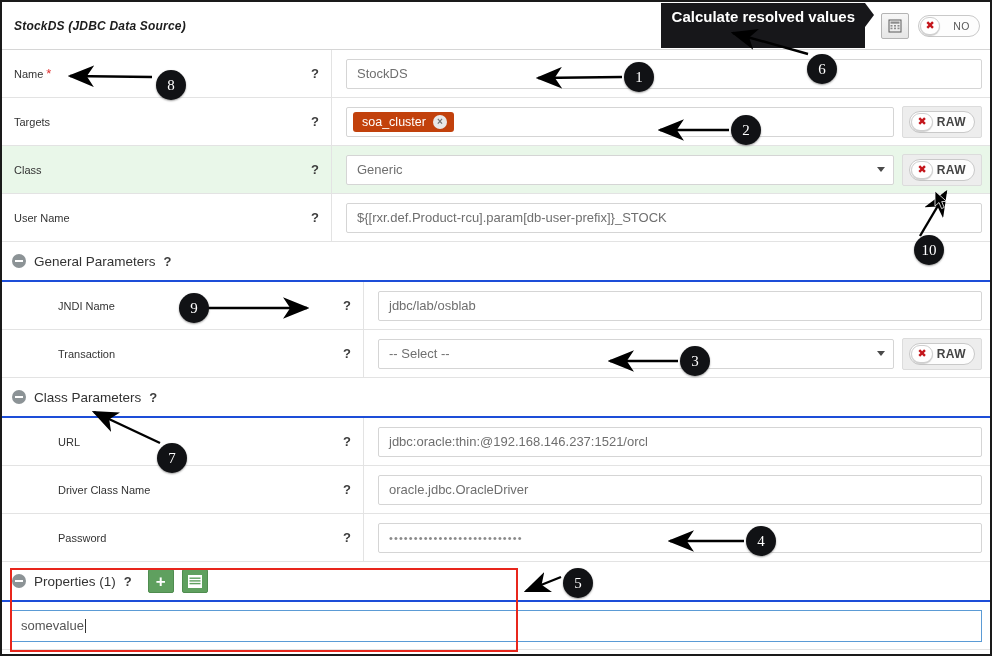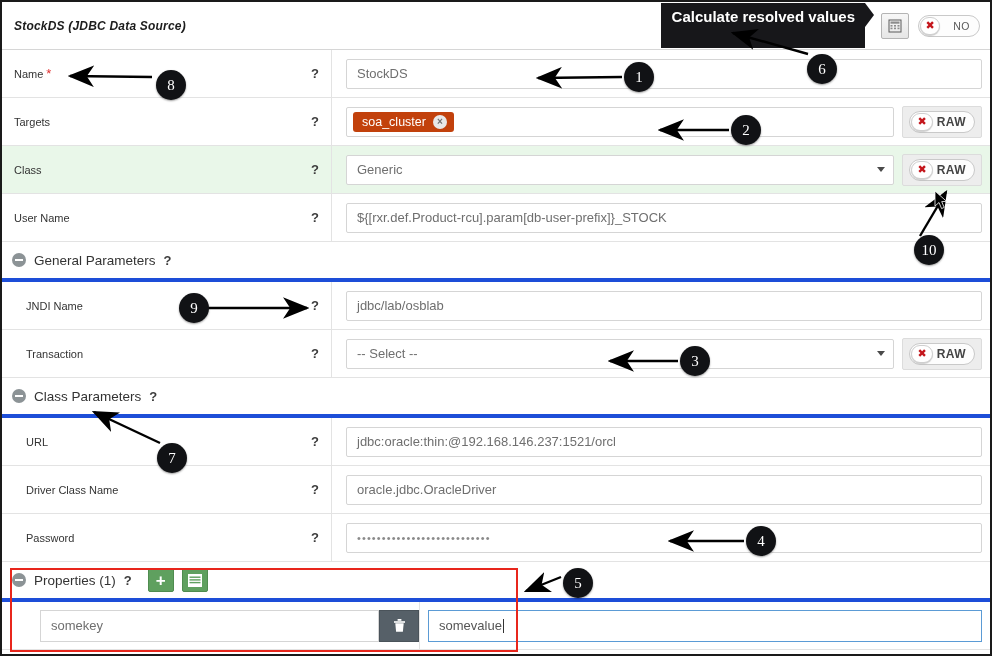--- a/index.html
+++ b/index.html
@@ -111,21 +111,21 @@
   .row.highlight-green .lbl-cell,
   .row.highlight-green .val-cell { background: #e9f7e9; }
   .lbl-cell {
     width: 330px;
     flex: 0 0 330px;
     border-right: 1px solid #e3e3e3;
     display: flex; align-items: center;
     padding: 0 12px 0 12px;
     position: relative;
   }
-  .lbl-cell.indent { padding-left: 24px; }
+  .lbl-cell.indent { padding-left: 24px; margin-left: 32px; }
   .lbl-text {
     font-size: 11px;
     color: #333333;
     white-space: nowrap;
   }
   .req-star { color: #e03131; font-size: 13px; margin-left: 3px; }
   .help-q {
     margin-left: auto;
     font-size: 13px; font-weight: bold; color: #3c3c3c;
     cursor: pointer;
@@ -214,21 +214,21 @@
     position: absolute; right: 8px;
     font-size: 12px; color: #444; letter-spacing: .4px; font-weight: bold;
   }
 
   
   .section {
     display: flex; align-items: center;
     gap: 8px;
     height: 40px;
     padding-left: 10px;
-    border-bottom: 4px solid #1d4ed8;
+    border-bottom: 2px solid #1d4ed8;
     position: relative;
   }
   .collapse-ic {
     width: 14px; height: 14px; border-radius: 50%;
     background: #8c9396;
     display: flex; align-items: center; justify-content: center;
     cursor: pointer;
     flex: 0 0 auto;
   }
   .collapse-ic i { display:block; width: 8px; height: 2px; background: #fff; }
@@ -490,30 +490,20 @@
       <svg width="14" height="13" viewBox="0 0 14 13">
         <rect x="0.5" y="0.5" width="13" height="12" fill="#ffffff" stroke="#ffffff" stroke-width="1"></rect>
         <rect x="1.5" y="2.5" width="11" height="1.4" fill="#5fa05f"></rect>
         <rect x="1.5" y="5.2" width="11" height="1.4" fill="#5fa05f"></rect>
         <rect x="1.5" y="7.9" width="11" height="1.4" fill="#5fa05f"></rect>
       </svg>
     </span>
   </div>
 
   <div class="prop-row">
-    <div class="prop-key-cell">
-      <div class="prop-key-input">somekey</div>
-      <div class="trash-btn">
-        <svg width="13" height="15" viewBox="0 0 13 15">
-          <rect x="1" y="3.2" width="11" height="1.6" fill="#ffffff"></rect>
-          <rect x="4.6" y="1" width="3.8" height="1.8" fill="#ffffff"></rect>
-          <path d="M2.3 5.2 h8.4 l-0.8 8.6 h-6.8 Z" fill="#ffffff"></path>
-        </svg>
-      </div>
-    </div>
     <div class="prop-val-cell">
       <div class="prop-val-input">
         <span>somevalue</span>
           <span class="caret-bar"></span>
       </div>
     </div>
   </div>
 
   <div class="props-box"></div>
 

